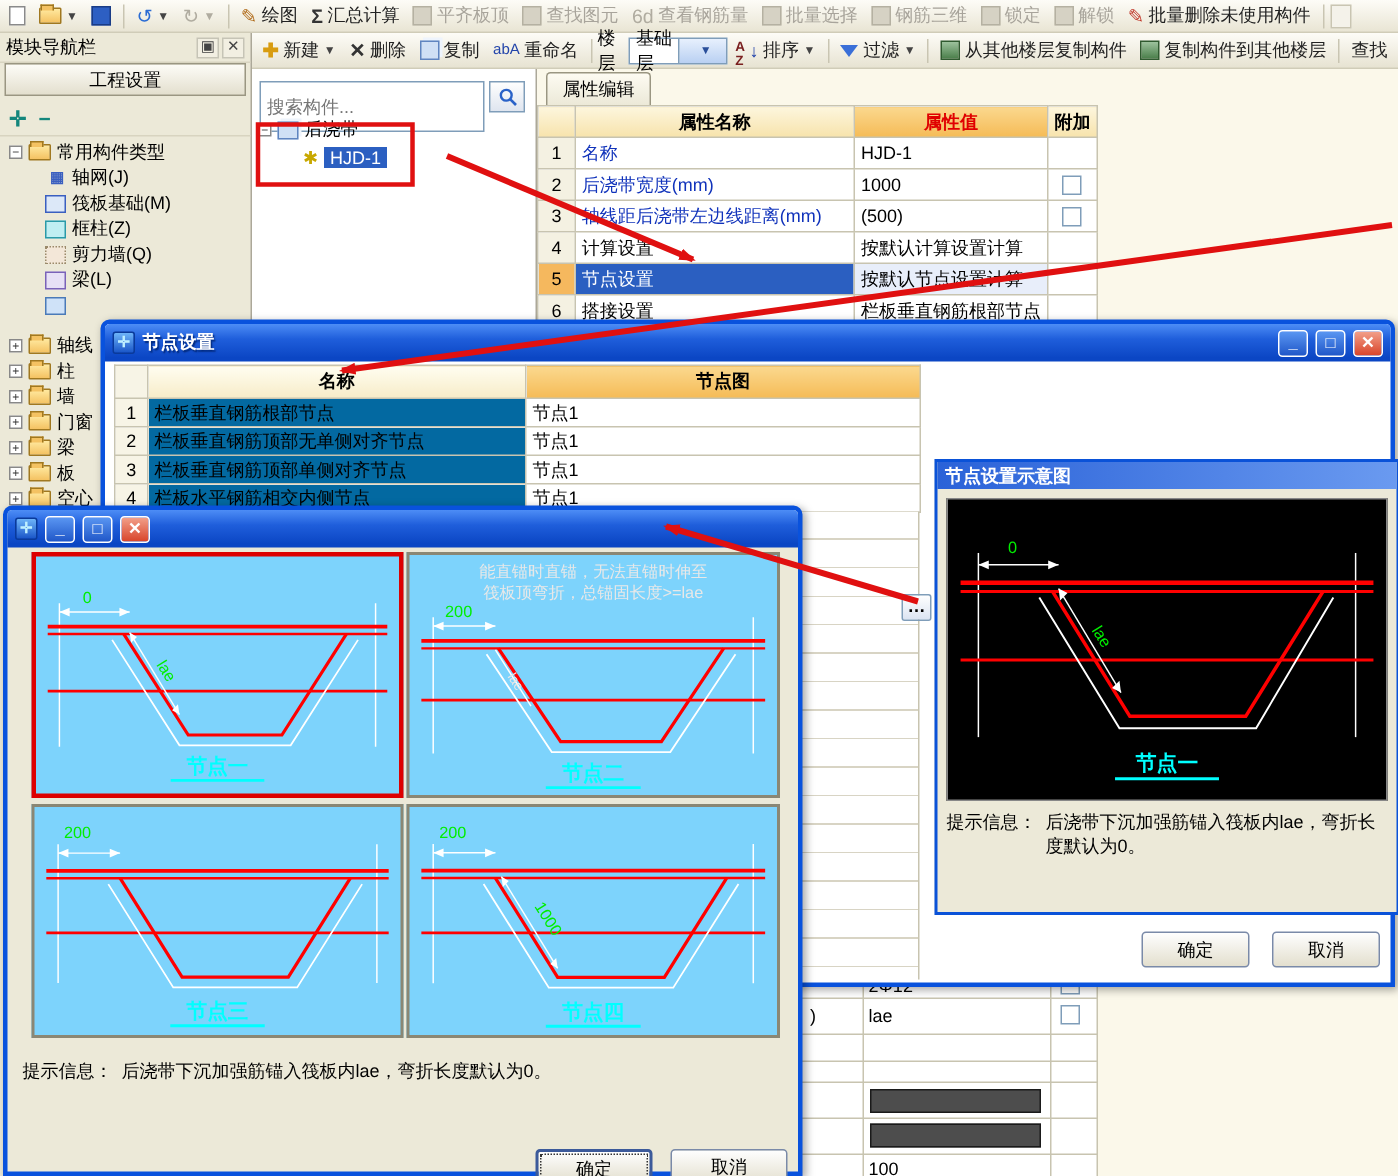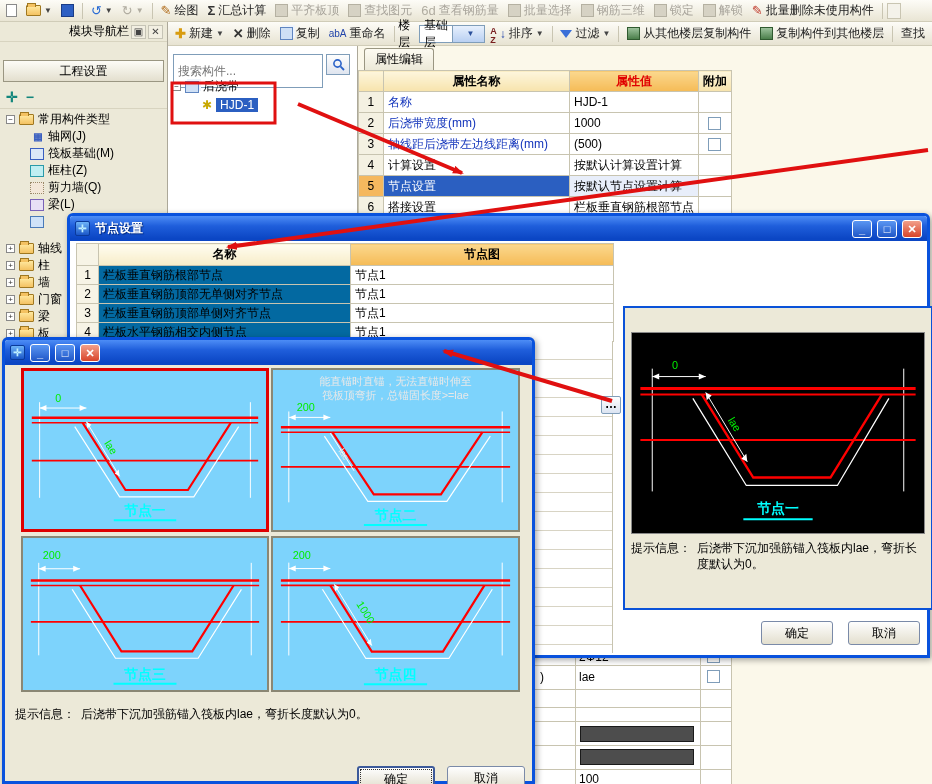--- a/index.html
+++ b/index.html
@@ -29,23 +29,23 @@
   .i-copyfloor { background:linear-gradient(#9cc29c,#4b7f4b); border:1px solid #2f5a2f; }
   .i-graysq { background:#d6d2c4; border:1px solid #b5b1a2; }
   .combo { width:80px; height:18px; background:#fff; border:1px solid #7f9db9; display:flex; align-items:center; }
   .combo span { flex:1; padding-left:4px; }
   .combo .cbtn { width:16px; height:16px; background:linear-gradient(#e7f0fd,#b9d0f2); border-left:1px solid #7f9db9; font-size:8px; text-align:center; line-height:16px; color:#2a4f9a; }
   .mini-end { width:14px; height:16px; background:#f4f2ea; border:1px solid #c9c5b2; }
 
   
   #sidebar { left:0; top:22px; width:168px; height:762px; background:#ece9d8; border-right:1px solid #aca899; z-index:0; }
   .sb-title { height:20px; display:flex; align-items:center; padding:0 4px; border-bottom:1px solid #d8d4c0; }
-  .sb-title .t { flex:1;text-align:right; }
+  .sb-title .t { flex:1; }
   .winglyph { width:15px; height:14px; border:1px solid #9a96887d; text-align:center; line-height:12px; font-size:10px; color:#444; margin-left:2px; background:#f2efe2; }
-  .sb-btn { margin:18px 3px 0 3px; height:22px; background:linear-gradient(#fdfcf7,#e3dfce); border:1px solid #9a9682; text-align:center; line-height:20px; }
+  .sb-btn { margin:0 3px 0 3px; height:22px; background:linear-gradient(#fdfcf7,#e3dfce); border:1px solid #9a9682; text-align:center; line-height:20px; }
   .sb-tools { height:24px; display:flex; align-items:center; gap:8px; padding:2px 6px; border-bottom:1px solid #d8d4c0; margin-top:3px; }
   .sb-tools span { color:#13867c; font-weight:bold; font-size:14px; }
   .tree { position:relative; padding-top:2px; }
   .trow { height:17px; display:flex; align-items:center; gap:4px; white-space:nowrap; overflow:hidden; }
   .exp { width:9px; height:9px; border:1px solid #888; background:#fff; font-size:8px; line-height:7px; text-align:center; color:#333; flex:0 0 9px; }
   .ticon { width:14px; height:12px; flex:0 0 14px; font-size:10px; line-height:12px; text-align:center; }
   .t-grid { color:#3a5fc0; font-weight:bold; letter-spacing:-2px; }
   .t-sq { background:#dce8f8; border:1px solid #3a5fc0; }
   .t-cy { background:#bfeef2; border:1px solid #2a9aa8; }
   .t-dot { background:#f3e7d8; border:1px dotted #9a8a6a; }
@@ -452,20 +452,21 @@
     </tr>
   </tbody>
     </table>
   <div class="emptyrows">
       <div class="v1"></div>
       <div class="v2"></div>
     </div>
   <div id="ellipsisbtn">…</div>
 
   <div id="preview">
+    <div class="phead">节点设置示意图</div>
     <div class="pcanvas">
       <svg viewBox="0 0 294 202" width="292" height="200">
         <line x1="20" y1="36" x2="20" y2="160" stroke="#fff" stroke-width="1"></line>
         <line x1="274" y1="36" x2="274" y2="160" stroke="#fff" stroke-width="1"></line>
         <line x1="20" y1="44" x2="74" y2="44" stroke="#fff" stroke-width="1"></line>
         <path d="M20,44 l7,-3 v6 z M74,44 l-7,-3 v6 z" fill="#fff"></path>
         <text x="40" y="36" class="cadgreen" font-size="13">0</text>
         <line x1="8" y1="56" x2="286" y2="56" stroke="#ff0000" stroke-width="3"></line>
         <line x1="8" y1="62" x2="286" y2="62" stroke="#ff0000" stroke-width="2"></line>
         <line x1="8" y1="108" x2="286" y2="108" stroke="#ff0000" stroke-width="2"></line>

